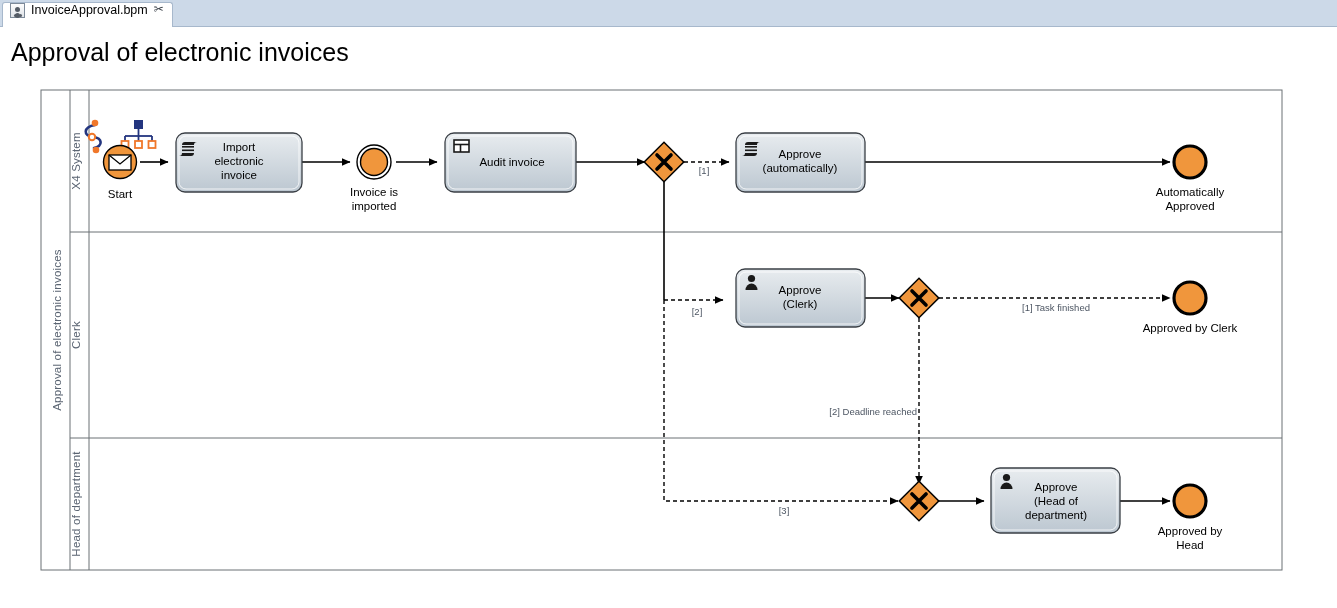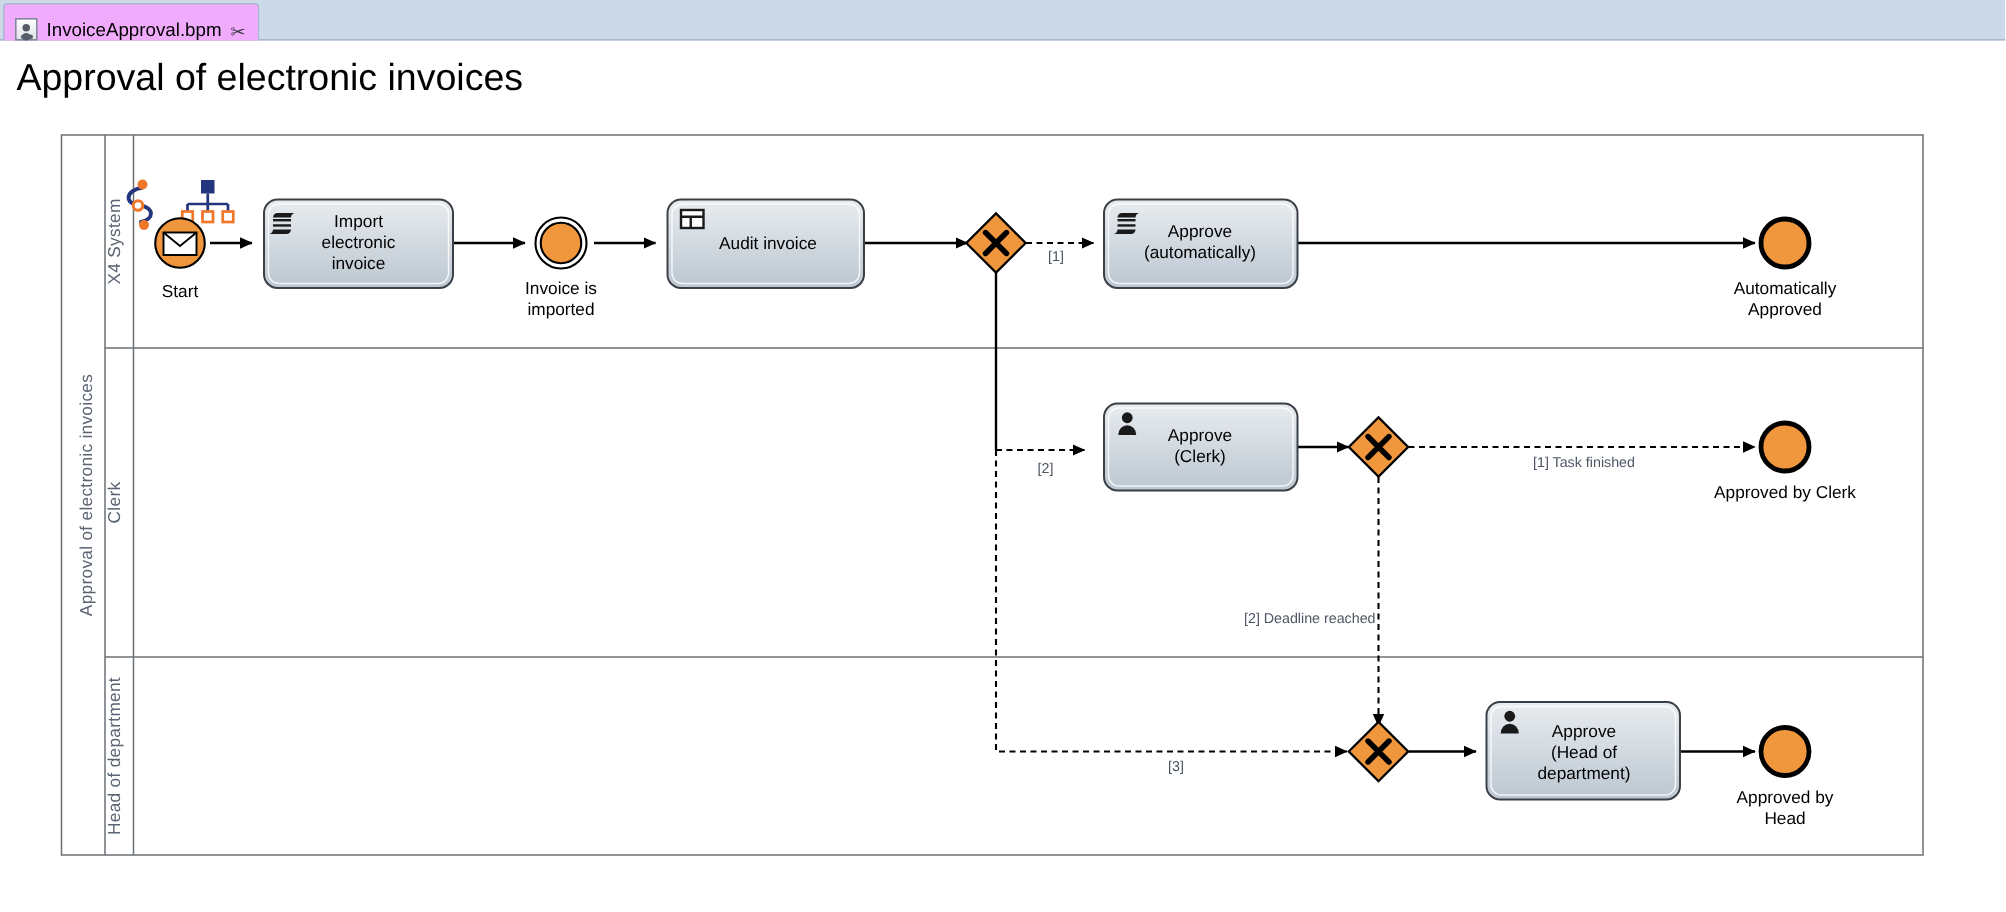--- a/index.html
+++ b/index.html
@@ -24,24 +24,24 @@
     width: 1337px; height: 27px;
     background: #ccd9e8;
     border-bottom: 1px solid #a7b8cc;
     box-sizing: border-box;
   }
   .tab {
     position: absolute;
     left: 2px; top: 2px;
     height: 25px;
     display: flex;
-    align-items: flex-end;
+    align-items: flex-start;
     gap: 6px;
     padding: 0 8px 0 7px;
-    background: #f0abfc;
+    background: #ffffff;
     border: 1px solid #a7b8cc;
     border-bottom: none;
     border-radius: 3px 3px 0 0;
     box-sizing: border-box;
   }
   .tab-icon {
     width: 15px; height: 15px;
     border: 1px solid #7d8a99;
     background: linear-gradient(#fdfdfd, #dfe3e8);
     position: relative;

